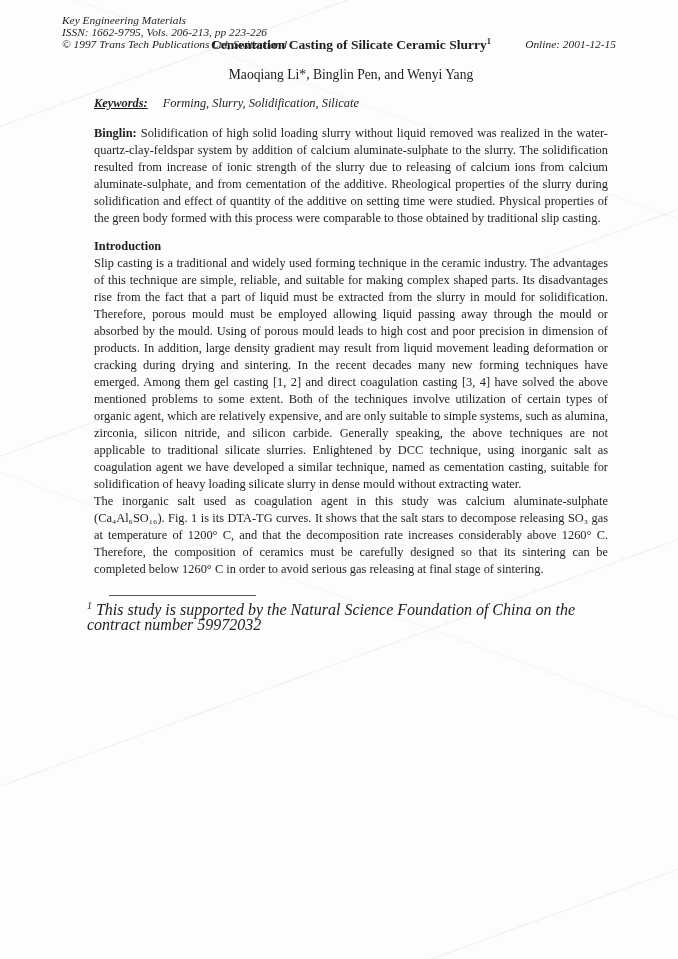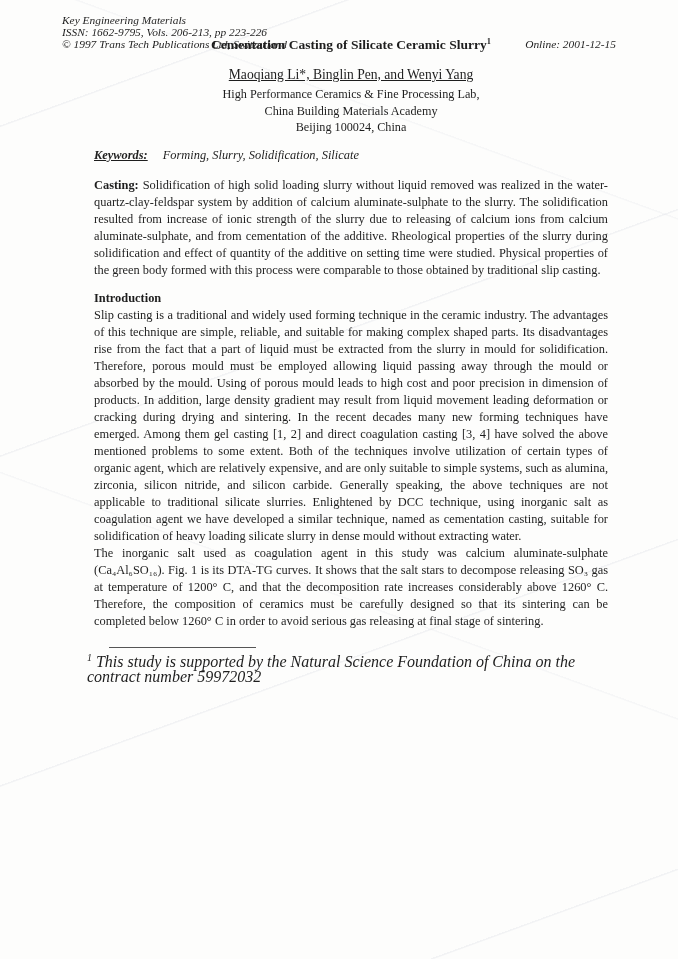--- a/index.html
+++ b/index.html
@@ -27,21 +27,21 @@
     position:absolute; top:0; left:94px; width:514px;
     font-size:12.4px; line-height:17px;
   }
   .title {
     margin:36px 0 0 0; text-align:center;
     font-weight:bold; font-size:13.5px; line-height:17px;
   }
   .title sup, .fn-marker { font-size:0.62em; vertical-align:super; line-height:0; }
   .authors {
     margin-top:13px; text-align:center;
-    font-size:13.6px; line-height:18px;text-decoration:underline;
+    font-size:13.6px; line-height:18px;
   }
   .affiliation { margin-top:2px; text-align:center; font-size:12.2px; line-height:16.5px; }
   .keywords { margin-top:11px;font-style:italic; }
   .keywords-label { font-weight:bold; text-decoration:underline; margin-right:15px; }
   .para { text-align:justify; margin:0; }
   .abstract { margin-top:13px; }
   .bold-label { font-weight:bold; }
   .section-heading { margin-top:11px; font-weight:bold; line-height:17px; }
   .footnote { margin:17px 0 0 -7px; font-size:16px; line-height:15px;font-style:italic; }
   .fn-rule { border:0; border-top:1.4px solid #555; width:147px; margin:0 0 6px 22px; }
@@ -59,32 +59,27 @@
     </div>
     <div class="header-right">Online: 2001-12-15</div>
   </div>
 
   <div class="content">
 
     <h1 class="title"><span>Cementation Casting of Silicate Ceramic Slurry</span><sup>1</sup></h1>
 
     <div class="authors">Maoqiang Li*, Binglin Pen, and Wenyi Yang</div>
 
-    <div class="affiliation">
-      <div>High Performance Ceramics &amp; Fine Processing Lab,</div>
-      <div>China Building Materials Academy</div>
-      <div>Beijing 100024, China</div>
-    </div>
 
     <div class="keywords">
       <span class="keywords-label">Keywords:</span><span>Forming, Slurry, Solidification, Silicate</span>
     </div>
 
     <p class="para abstract">
-      <span class="bold-label">Casting:</span>
+      <span class="bold-label">Binglin:</span>
       <span>Solidification of high solid loading slurry without liquid removed was realized in the water-quartz-clay-feldspar system by addition of calcium aluminate-sulphate to the slurry.  The solidification resulted from increase of ionic strength of the slurry due to releasing of calcium ions from calcium aluminate-sulphate, and from cementation of the additive.  Rheological properties of the slurry during solidification and effect of quantity of the additive on setting time were studied.  Physical properties of the green body formed with this process were comparable to those obtained by traditional slip casting.</span>
     </p>
 
     <div class="section-heading">Introduction</div>
     <p class="para">Slip casting is a traditional and widely used forming technique in the ceramic industry.  The advantages of this technique are simple, reliable, and suitable for making complex shaped parts.  Its disadvantages rise from the fact that a part of liquid must be extracted from the slurry in mould for solidification.  Therefore, porous mould must be employed allowing liquid passing away through the mould or absorbed by the mould.  Using of porous mould leads to high cost and poor precision in dimension of products.  In addition, large density gradient may result from liquid movement leading deformation or cracking during drying and sintering.  In the recent decades many new forming techniques have emerged.  Among them gel casting [1, 2] and direct coagulation casting [3, 4] have solved the above mentioned problems to some extent.  Both of the techniques involve utilization of certain types of organic agent, which are relatively expensive, and are only suitable to simple systems, such as alumina, zirconia, silicon nitride, and silicon carbide.  Generally speaking, the above techniques are not applicable to traditional silicate slurries.  Enlightened by DCC technique, using inorganic salt as coagulation agent we have developed a similar technique, named as cementation casting, suitable for solidification of heavy loading silicate slurry in dense mould without extracting water.</p>
 
     <p class="para">The inorganic salt used as coagulation agent in this study was calcium aluminate-sulphate (Ca₄Al₆SO₁₆).  Fig. 1 is its DTA-TG curves.  It shows that the salt stars to decompose releasing SO₃ gas at temperature of 1200° C, and that the decomposition rate increases considerably above 1260° C.  Therefore, the composition of ceramics must be carefully designed so that its sintering can be completed below 1260° C in order to avoid serious gas releasing at final stage of sintering.</p>
 
     <div class="footnote">
       <hr class="fn-rule">

